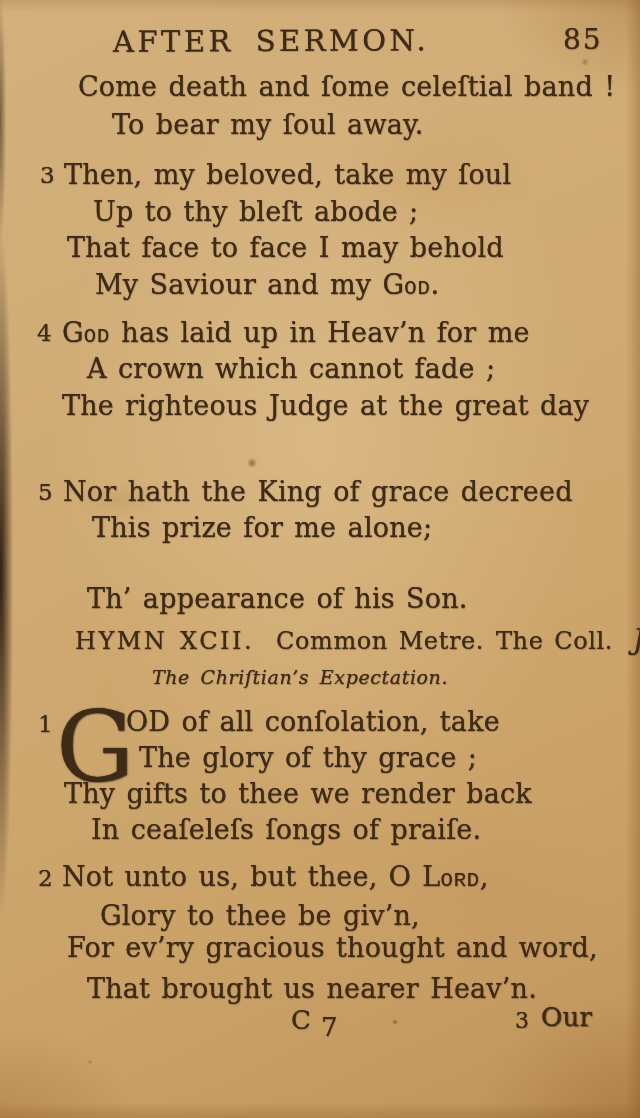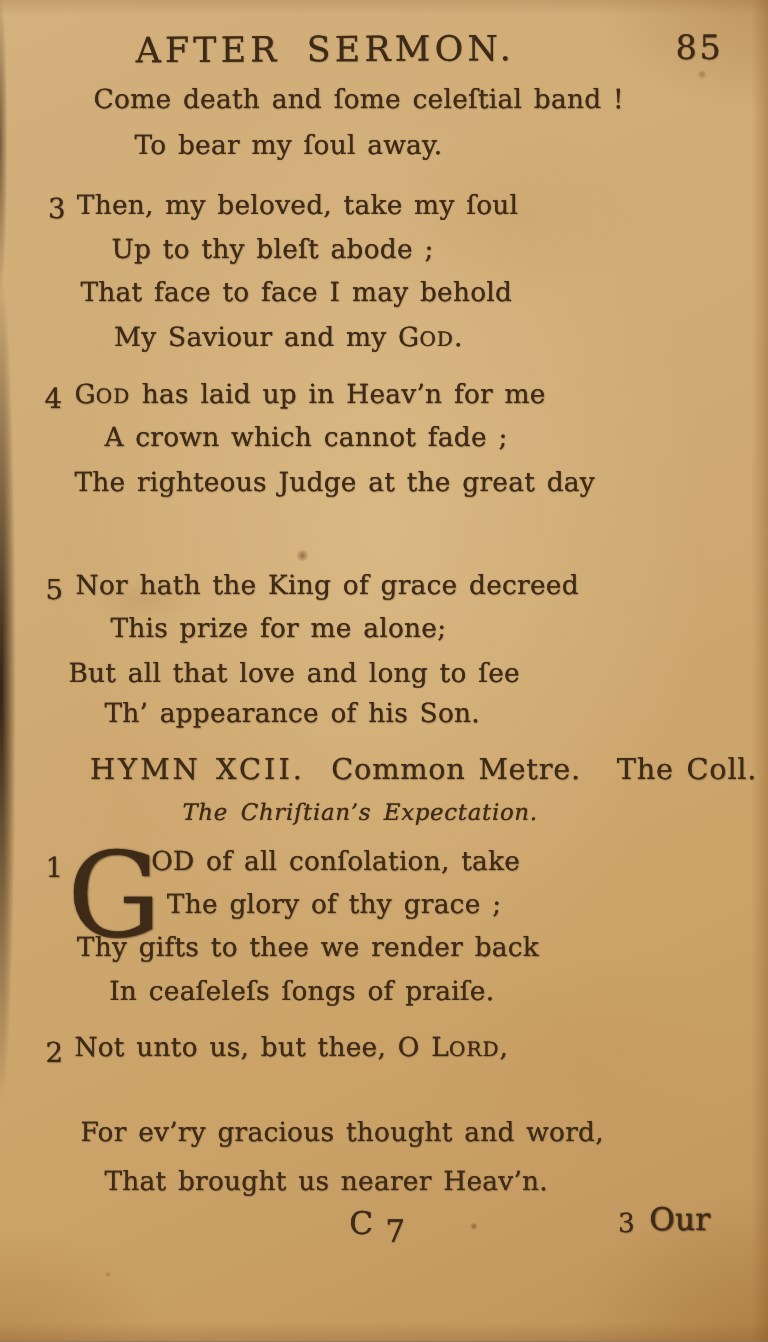--- a/index.html
+++ b/index.html
@@ -28,31 +28,31 @@
       linear-gradient(0deg, rgba(130,85,38,0.3) 0px, rgba(130,85,38,0) 16px),
       linear-gradient(180deg, rgba(140,95,45,0.22) 0px, rgba(140,95,45,0) 12px),
       
       radial-gradient(ellipse 130px 90px at 430px 180px, rgba(189,139,79,0.18), rgba(189,139,79,0) 80%),
       radial-gradient(ellipse 150px 110px at 150px 640px, rgba(205,160,100,0.16), rgba(205,160,100,0) 80%),
       radial-gradient(ellipse 160px 120px at 480px 880px, rgba(185,135,75,0.15), rgba(185,135,75,0) 80%),
       radial-gradient(ellipse 65% 55% at 50% 40%, rgba(255,236,195,0.22), rgba(255,236,195,0) 65%),
       
       linear-gradient(155deg, #d3b07c 0%, #cfaa73 40%, #cba369 72%, #c0945a 100%);
   }
-  .line { position:absolute; white-space:pre; font-size:22px; line-height:1.1;
+  .line { position:absolute; white-space:pre; font-size:27px; line-height:1.1;
           letter-spacing:0.2px; word-spacing:2.5px; }
   .num  { font-size:23px; }
   .title { font-size:29px; letter-spacing:3.5px; word-spacing:9px; }
   .pagenum { font-size:28px; letter-spacing:2px; }
-  .sc   { text-transform:uppercase; font-size:0.76em; letter-spacing:0.8px; }
+  .sc   { text-transform:uppercase; font-size:0.76em; letter-spacing:0.8px;font-family:Liberation Mono, monospace; }
   .seg  { display:inline; }
   .hymnline { font-size:24px; letter-spacing:0.6px; }
   .hymnline .hno { letter-spacing:2.5px;margin-left:20px; }
   .hymnline .hmeter { margin-left:22px; }
-  .hymnline .hsource { margin-left:30px; }
+  .hymnline .hsource { margin-left:12px; }
   .hymnline .hmark { margin-left:20px; font-style:italic; font-size:28px; letter-spacing:0; }
   .subtitle { font-size:19px; font-style:italic; letter-spacing:0.6px; word-spacing:4px; }
   .dropcap { position:absolute; font-size:98px; line-height:1;
              text-shadow: 0 0 1.4px rgba(50,33,15,0.95), 1px 1px 1.2px rgba(50,33,15,0.4); }
   .footer-sig { font-size:26px; }
   .catchword { font-size:26px; text-shadow:0 0 1.2px rgba(55,35,15,0.9), 0.8px 0.8px 1px rgba(55,35,15,0.5); }
   .cnum { font-size:22px; }
 </style>
 </head>
 <body>
@@ -72,35 +72,35 @@
   <div class="line" style="left:95px;top:270px"><span class="seg">My Saviour and my G</span><span class="seg sc">od</span><span class="seg">.</span></div>
 
   <div class="line num" style="left:37px;top:321px">4</div>
   <div class="line" style="left:62px;top:318px"><span class="seg">G</span><span class="seg sc">od</span><span class="seg"> has laid up in Heav’n for me</span></div>
   <div class="line" style="left:87px;top:354px">A crown which cannot fade ;</div>
   <div class="line" style="left:62px;top:391px">The righteous Judge at the great day</div>
 
   <div class="line num" style="left:38px;top:480px">5</div>
   <div class="line" style="left:63px;top:477px">Nor hath the King of grace decreed</div>
   <div class="line" style="left:92px;top:513px">This prize for me alone;</div>
-  <div class="line" style="left:57px;top:550px">But all that love and long to ſee</div>
   <div class="line" style="left:87px;top:584px">Th’ appearance of his Son.</div>
 
   <div class="line hymnline" style="left:55px;top:625px"><span class="hno">HYMN XCII.</span><span class="hmeter">Common Metre.</span><span class="hsource">The Coll.</span><span class="hmark">J,</span></div>
   <div class="line subtitle" style="left:152px;top:667px">The Chriſtian’s Expectation.</div>
 
   <div class="line num" style="left:38px;top:712px">1</div>
   <div class="dropcap" style="left:56px;top:698px">G</div>
   <div class="line" style="left:126px;top:707px">OD of all conſolation, take</div>
   <div class="line" style="left:139px;top:743px">The glory of thy grace ;</div>
   <div class="line" style="left:64px;top:779px">Thy gifts to thee we render back</div>
   <div class="line" style="left:91px;top:815px">In ceaſeleſs ſongs of praiſe.</div>
 
   <div class="line num" style="left:38px;top:866px">2</div>
   <div class="line" style="left:62px;top:862px"><span class="seg">Not unto us, but thee, O L</span><span class="seg sc">ord</span><span class="seg">,</span></div>
+  <div class="line" style="left:100px;top:901px">Glory to thee be giv’n,</div>
   <div class="line" style="left:67px;top:933px">For ev’ry gracious thought and word,</div>
   <div class="line" style="left:87px;top:974px">That brought us nearer Heav’n.</div>
 
   <div class="line footer-sig" style="left:291px;top:1006px">C</div>
   <div class="line footer-sig" style="left:321px;top:1013px">7</div>
   <div class="line cnum" style="left:515px;top:1009px">3</div>
   <div class="line catchword" style="left:541px;top:1003px">Our</div>
 
 </div>
 

